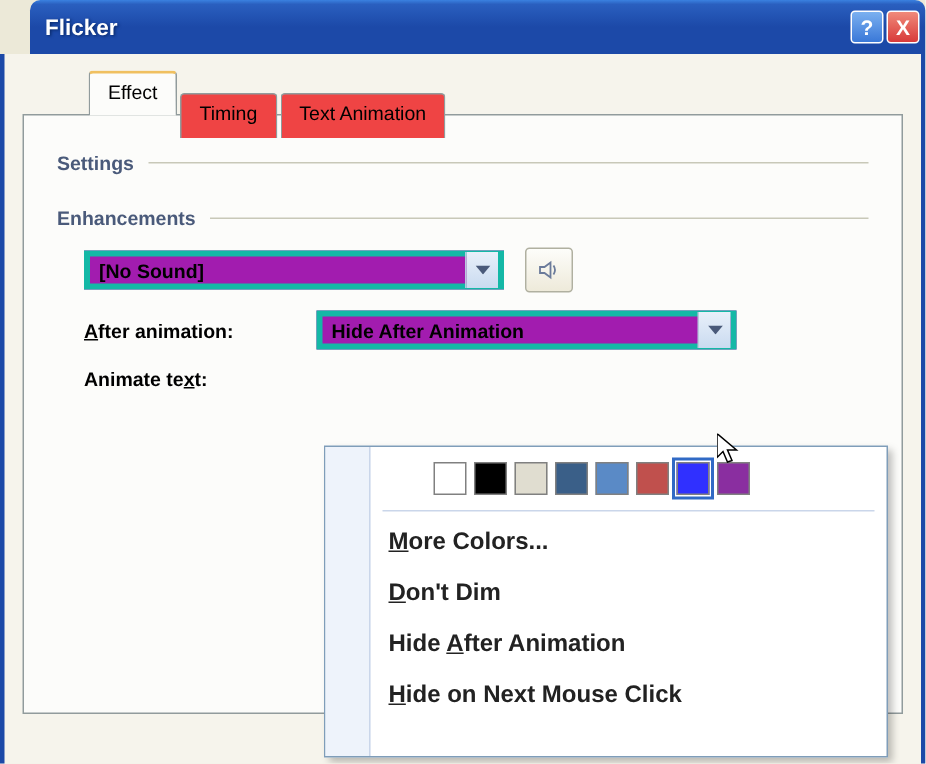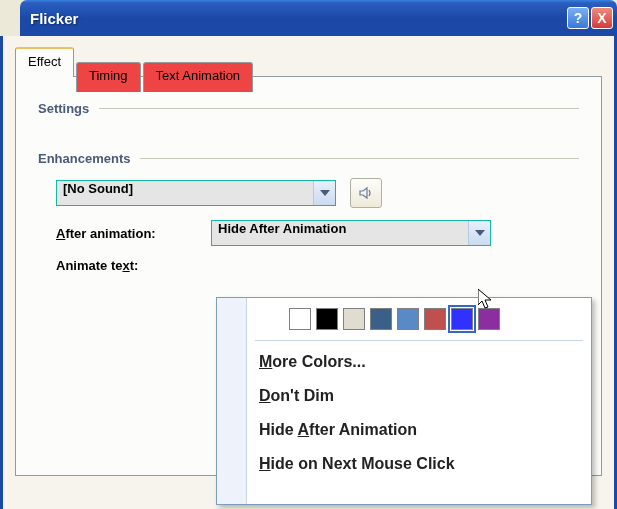--- a/index.html
+++ b/index.html
@@ -78,20 +78,21 @@
     border-top-right-radius: 3px;
     font-size: 13px;
     cursor: pointer;
     position: relative;
   }
   .tab.active {
     background: #fcfcfa;
     top: 0px;
     padding-bottom: 8px;
     border-top: 2px solid #f0c060;
+    margin-left: 44px;
   }
   .tab:not(.active) {
     top: 15px;
     background: #ef4444;
   }
   .tabpanel {
     border: 1px solid #919b9c;
     background: #fcfcfa;
     padding: 18px 22px;
     position: relative;
@@ -120,23 +121,23 @@
     display: flex;
     align-items: center;
     margin: 12px 0 12px 18px;
   }
   .row label {
     width: 155px;
     color: #000;
   }
   .combo {
     display: flex;
-    align-items: flex-start;
-    border: 1px solid #14b8a6;
-    background: #e5e5e5;
+    align-items: center;
+    border: 4px solid #14b8a6;
+    background: #a21caf;
     height: 26px;
     position: relative;
   }
   .combo.color {
     width: 280px;
   }
   .combo .swatch {
     flex: 1;
     margin: 3px;
     height: 18px;
@@ -259,21 +260,21 @@
       <span>Text Animation</span>
     </div>
   </div>
 
   <div class="tabpanel">
 
     <div class="group-label">
       <span>Settings</span>
     </div>
 
-    <div class="group-label" style="margin-top:35px;">
+    <div class="group-label" style="margin-top:22px;">
       <span>Enhancements</span>
     </div>
     <div class="row sound-row">
       <div class="combo">
         <div class="text">[No Sound]</div>
         <div class="drop">
           <svg viewBox="0 0 10 6">
               <path d="M0 0 L5 6 L10 0 Z" fill="#4a5a7a"></path>
             </svg>
         </div>

